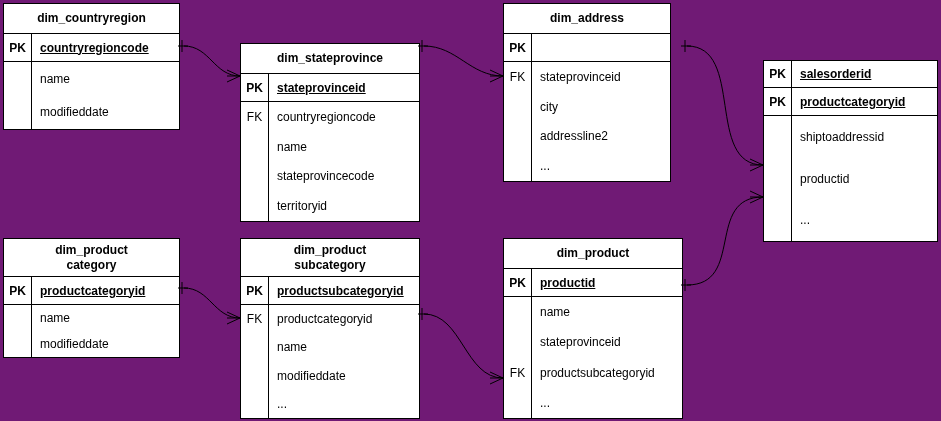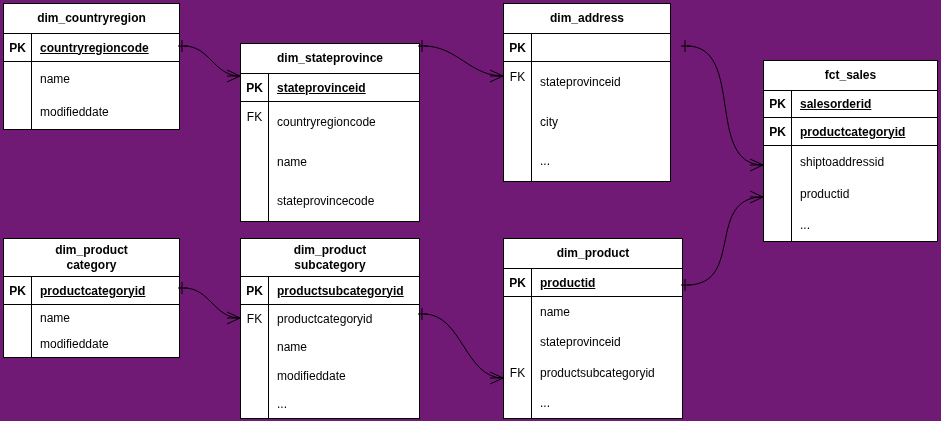--- a/index.html
+++ b/index.html
@@ -184,20 +184,21 @@
             <div class="fkspine">
               <div class="fkcell" style="flex: 1 1 0px;">FK</div>
               <div class="fkcell" style="flex: 1 1 0px;"></div>
               <div class="fkcell" style="flex: 1 1 0px;"></div>
               <div class="fkcell" style="flex: 1 1 0px;"></div>
             </div>
             <div class="attrnames">
               <div class="row" style="flex: 1 1 0px;">countryregioncode</div>
               <div class="row" style="flex: 1 1 0px;">name</div>
               <div class="row" style="flex: 1 1 0px;">stateprovincecode</div>
+              <div class="row" style="flex: 1 1 0px;">territoryid</div>
             </div>
           </div>
         </div>
       </div>
       <div class="entity" style="left: 503px; top: 3px; width: 168px; height: 179px;">
         <div class="entity-header" style="height: 30px; flex: 0 0 30px;">dim_address</div>
         <div class="pk-block" style="flex: 0 0 27px;">
           <div class="row pk-row" style="flex: 0 0 27px;">
             <div class="keycol">PK</div>
           </div>
@@ -206,27 +207,27 @@
           <div class="attr-split">
             <div class="fkspine">
               <div class="fkcell" style="flex: 1 1 0px;">FK</div>
               <div class="fkcell" style="flex: 1 1 0px;"></div>
               <div class="fkcell" style="flex: 1 1 0px;"></div>
               <div class="fkcell" style="flex: 1 1 0px;"></div>
             </div>
             <div class="attrnames">
               <div class="row" style="flex: 1 1 0px;">stateprovinceid</div>
               <div class="row" style="flex: 1 1 0px;">city</div>
+              <div class="row" style="flex: 1 1 0px;">addressline2</div>
               <div class="row" style="flex: 1 1 0px;">...</div>
             </div>
           </div>
         </div>
       </div>
       <div class="entity" style="left: 763px; top: 60px; width: 175px; height: 182px;">
-        <div class="entity-header" style="height: 30px; flex: 0 0 30px;">fct_sales</div>
         <div class="pk-block" style="flex: 0 0 54px;">
           <div class="row pk-row" style="flex: 0 0 27px;">
             <div class="keycol">PK</div>
             <div class="namecol key">salesorderid</div>
           </div>
           <div class="row pk-row" style="flex: 0 0 27px;">
             <div class="keycol">PK</div>
             <div class="namecol key">productcategoryid</div>
           </div>
         </div>

